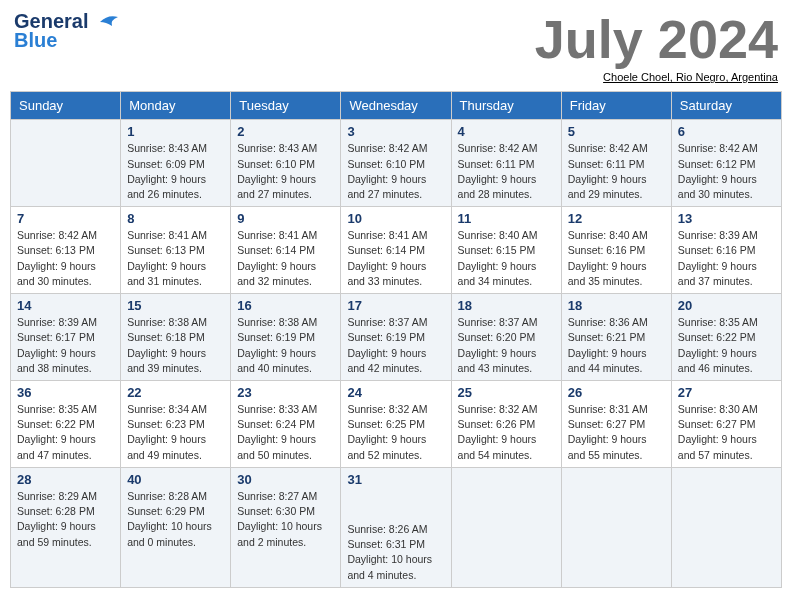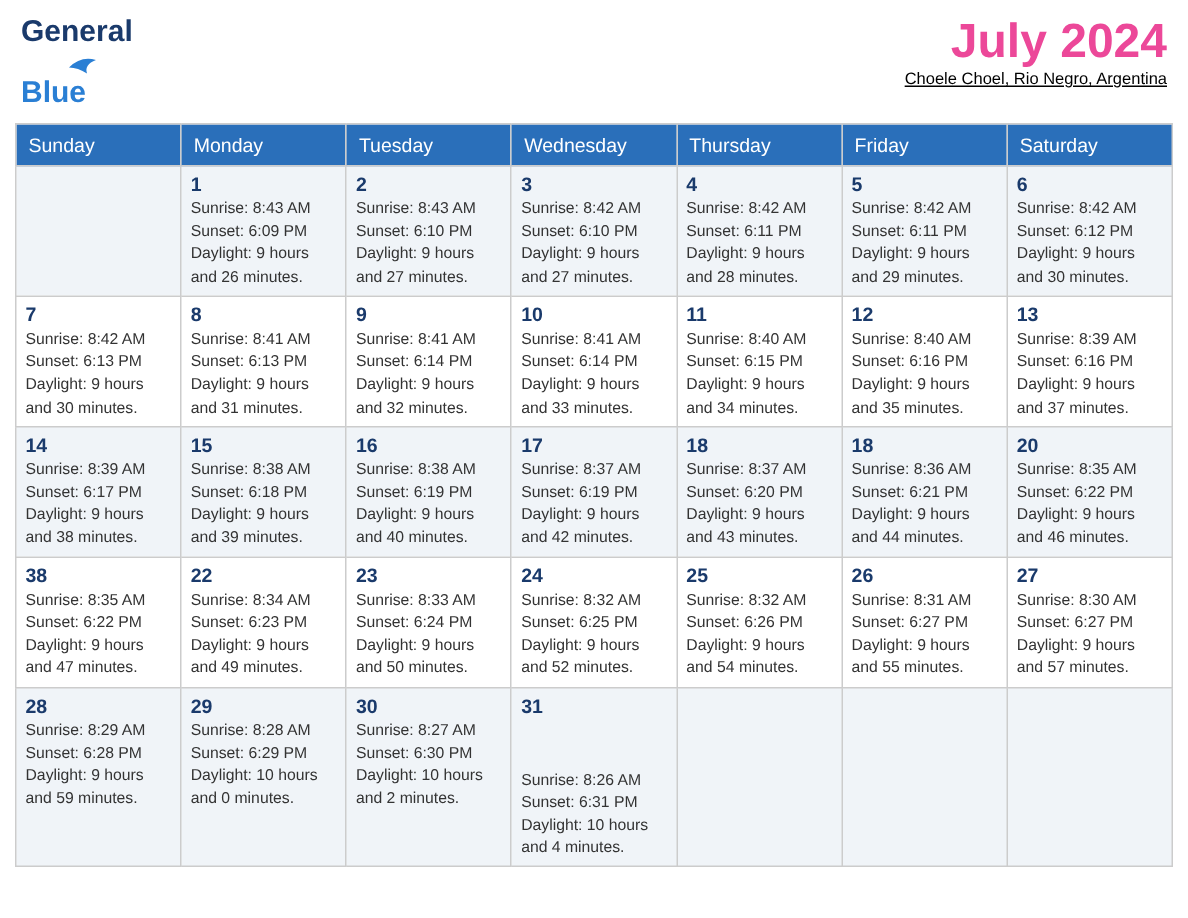--- a/index.html
+++ b/index.html
@@ -19,23 +19,23 @@
     }
     .logo {
       display: flex;
       flex-direction: column;
       align-items: flex-start;
     }
     .title-area {
       text-align: right;
     }
     .month-title {
-      font-size: 32px;
+      font-size: 54px;
       font-weight: bold;
-      color: #ec4899;
+      color: #737373;
       line-height: 1.1;
     }
     .location-title {
       font-size: 11px;
       color: #000000;
       margin-top: 2px;
       text-decoration: underline;
     }
     .calendar {
       width: 100%;
@@ -78,21 +78,21 @@
     }
     .row-white td {
       background: #ffffff;
     }
   </style>
 </head>
 <body>
 
 <div class="header-area">
   <div class="logo">
-    <div style="display:flex; align-items:center; gap:2px;flex-direction:column;">
+    <div style="display:flex; align-items:center; gap:2px;">
       <span style="font-size:20px; font-weight:bold; color:#1a3a6b;">General</span>
       <svg width="30" height="20" viewBox="0 0 30 20">
         <path d="M10 10 Q18 2 28 5 Q20 8 22 14 Q16 10 10 10Z" fill="#2a7fd4"></path>
         <path d="M10 10 Q14 14 20 18 Q14 14 10 10Z" fill="#1a3a6b"></path>
       </svg>
     </div>
     <span style="font-size:20px; font-weight:bold; color:#2a7fd4; margin-top:-4px;">Blue</span>
   </div>
   <div class="title-area">
     <div class="month-title">July 2024</div>
@@ -255,21 +255,21 @@
         <td>
           <div class="day-num">20</div>
           <div class="day-detail" style="white-space: pre-line;">Sunrise: 8:35 AM
 Sunset: 6:22 PM
 Daylight: 9 hours
 and 46 minutes.</div>
         </td>
       </tr>
       <tr class="row-white">
         <td>
-          <div class="day-num">38</div>
+          <div class="day-num">36</div>
           <div class="day-detail" style="white-space: pre-line;">Sunrise: 8:35 AM
 Sunset: 6:22 PM
 Daylight: 9 hours
 and 47 minutes.</div>
         </td>
         <td>
           <div class="day-num">22</div>
           <div class="day-detail" style="white-space: pre-line;">Sunrise: 8:34 AM
 Sunset: 6:23 PM
 Daylight: 9 hours
@@ -313,21 +313,21 @@
       </tr>
       <tr class="row-shaded">
         <td>
           <div class="day-num">28</div>
           <div class="day-detail" style="white-space: pre-line;">Sunrise: 8:29 AM
 Sunset: 6:28 PM
 Daylight: 9 hours
 and 59 minutes.</div>
         </td>
         <td>
-          <div class="day-num">29</div>
+          <div class="day-num">40</div>
           <div class="day-detail" style="white-space: pre-line;">Sunrise: 8:28 AM
 Sunset: 6:29 PM
 Daylight: 10 hours
 and 0 minutes.</div>
         </td>
         <td>
           <div class="day-num">30</div>
           <div class="day-detail" style="white-space: pre-line;">Sunrise: 8:27 AM
 Sunset: 6:30 PM
 Daylight: 10 hours

